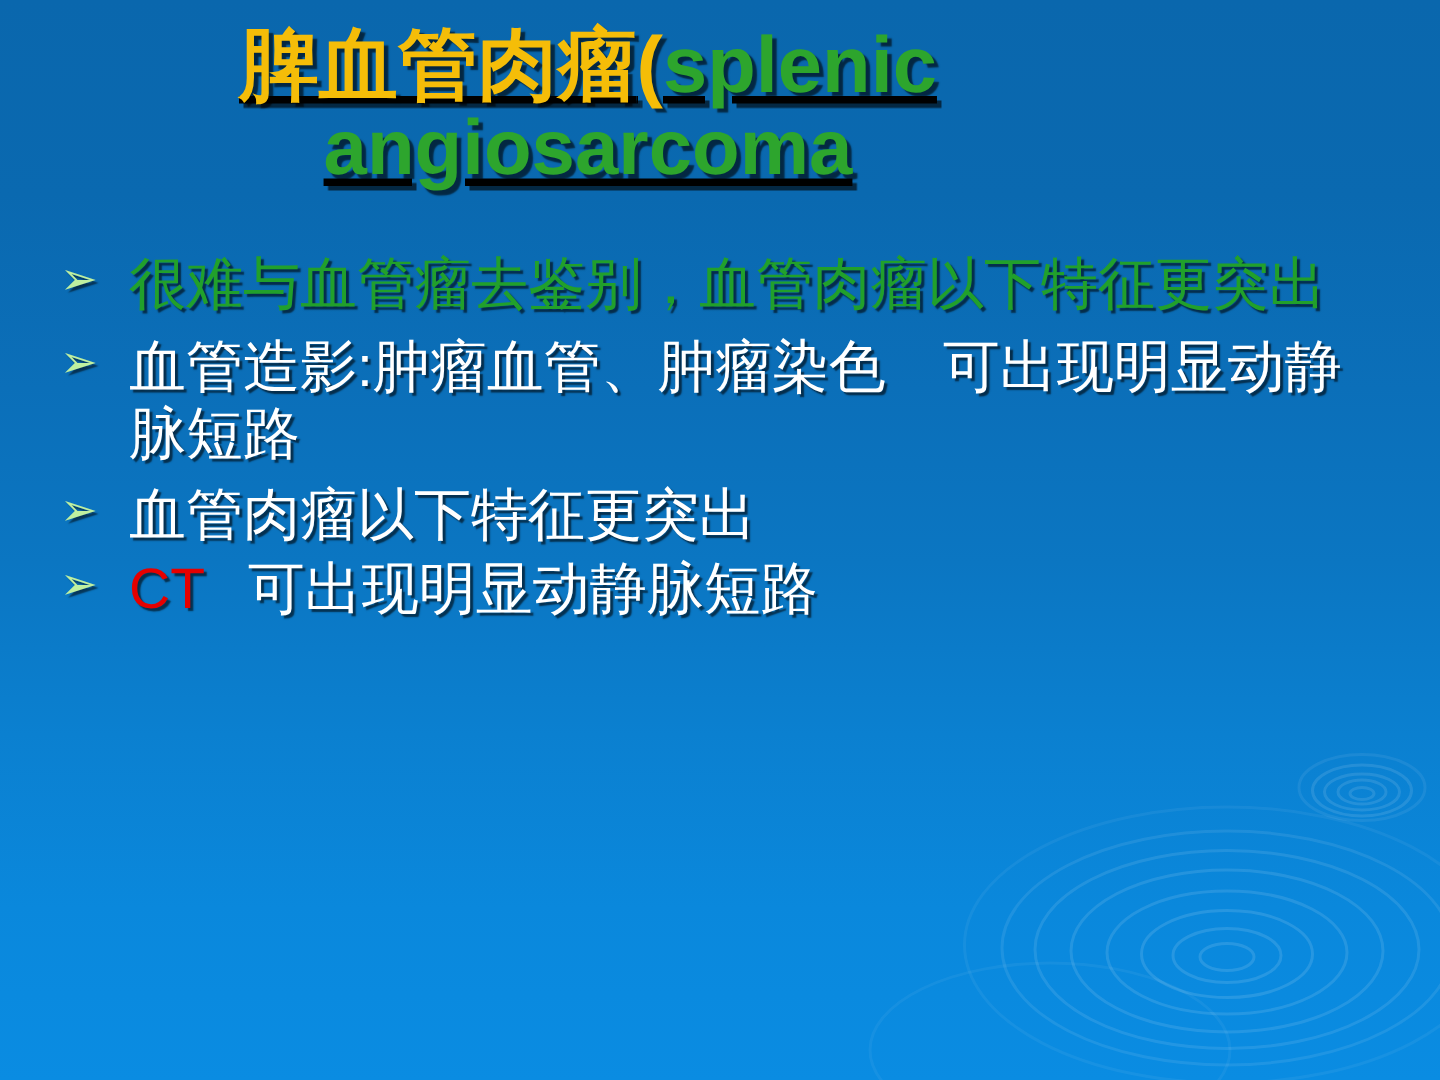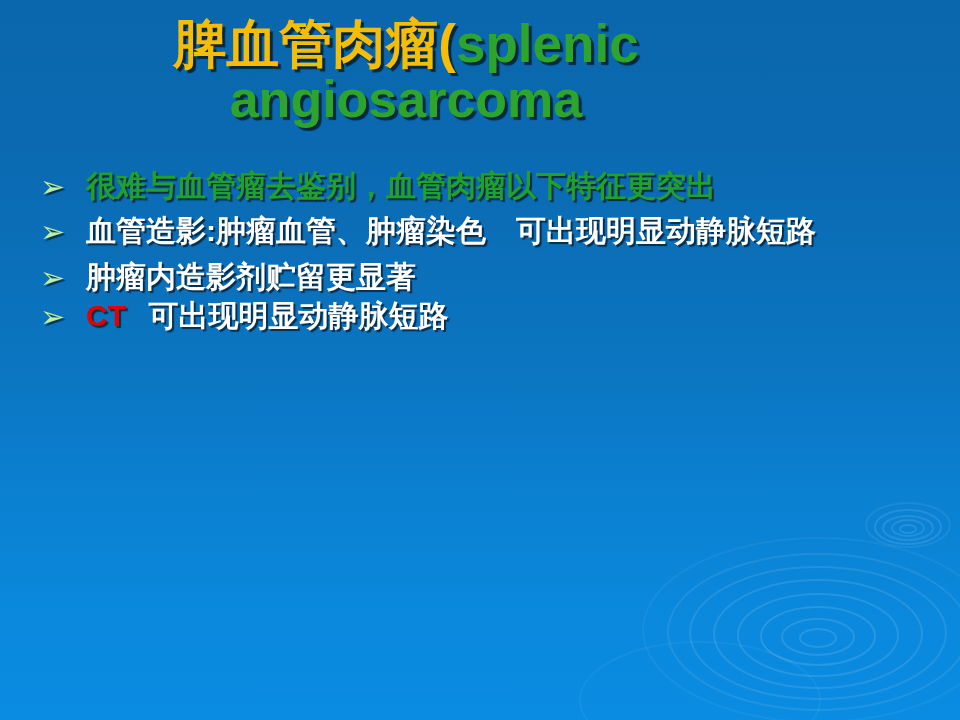--- a/index.html
+++ b/index.html
@@ -29,29 +29,30 @@
   .ripples {
     position: absolute;
     inset: 0;
     pointer-events: none;
   }
   .ripples svg { display: block; width: 960px; height: 720px; }
 
   
   .title-block {
     position: absolute;
-    left: 14px;
+    left: 0;
     top: 16px;
     width: 784px;
     text-align: center;
     line-height: 1.06;
     font-weight: bold;
     font-size: 53px;
     letter-spacing: 0px;
     text-shadow: 3px 3px 1px rgba(0,0,0,0.62);
+    text-decoration: underline;
   }
   .title-line { display: block; white-space: nowrap; }
   .t-cn   { color: #f5bd08; }
   .t-paren{ color: #f5bd08; }
   .t-en   { color: #2da52d; }
   .title-line.second { font-size: 52px; }
 
   
   .bullets {
     position: absolute;
@@ -70,22 +71,22 @@
     padding-top: 4px;
     text-align: left;
     font-size: 30px;
     line-height: 1;
     color: #bff0a0;
     text-shadow: 2px 2px 1px rgba(0,0,0,0.55);
     user-select: none;
   }
   .bullet-text {
     flex: 1 1 auto;
-    font-size: 30px;
-    font-weight: bold;
+    font-size: 38px;
+    font-weight: normal;
     line-height: 1.18;
     text-shadow: 2px 2px 1px rgba(0,0,0,0.6);
     word-break: break-word;
   }
   .txt-green { color: #21a02b; }
   .txt-white { color: #ffffff; }
   .txt-red   { color: #e50000; }
   .gap-wide  { display: inline-block; width: 0.75em; }
   .pad-lines { margin-bottom: 10px; }
 </style>
@@ -139,21 +140,21 @@
       <span class="bullet-text txt-green">很难与血管瘤去鉴别，血管肉瘤以下特征更突出</span>
     </div>
 
     <div class="bullet-row pad-lines">
       <span class="bullet-marker">➢</span>
       <span class="bullet-text txt-white">血管造影:肿瘤血管、肿瘤染色　可出现明显动静脉短路</span>
     </div>
 
     <div class="bullet-row">
       <span class="bullet-marker">➢</span>
-      <span class="bullet-text txt-white">肿瘤内造影剂贮留更显著</span>
+      <span class="bullet-text txt-white">血管肉瘤以下特征更突出</span>
     </div>
 
     <div class="bullet-row">
       <span class="bullet-marker">➢</span>
       <span class="bullet-text"><span class="txt-red">CT</span><span class="gap-wide"></span><span class="txt-white">可出现明显动静脉短路</span></span>
     </div>
 
   </div>
 </div>
 

